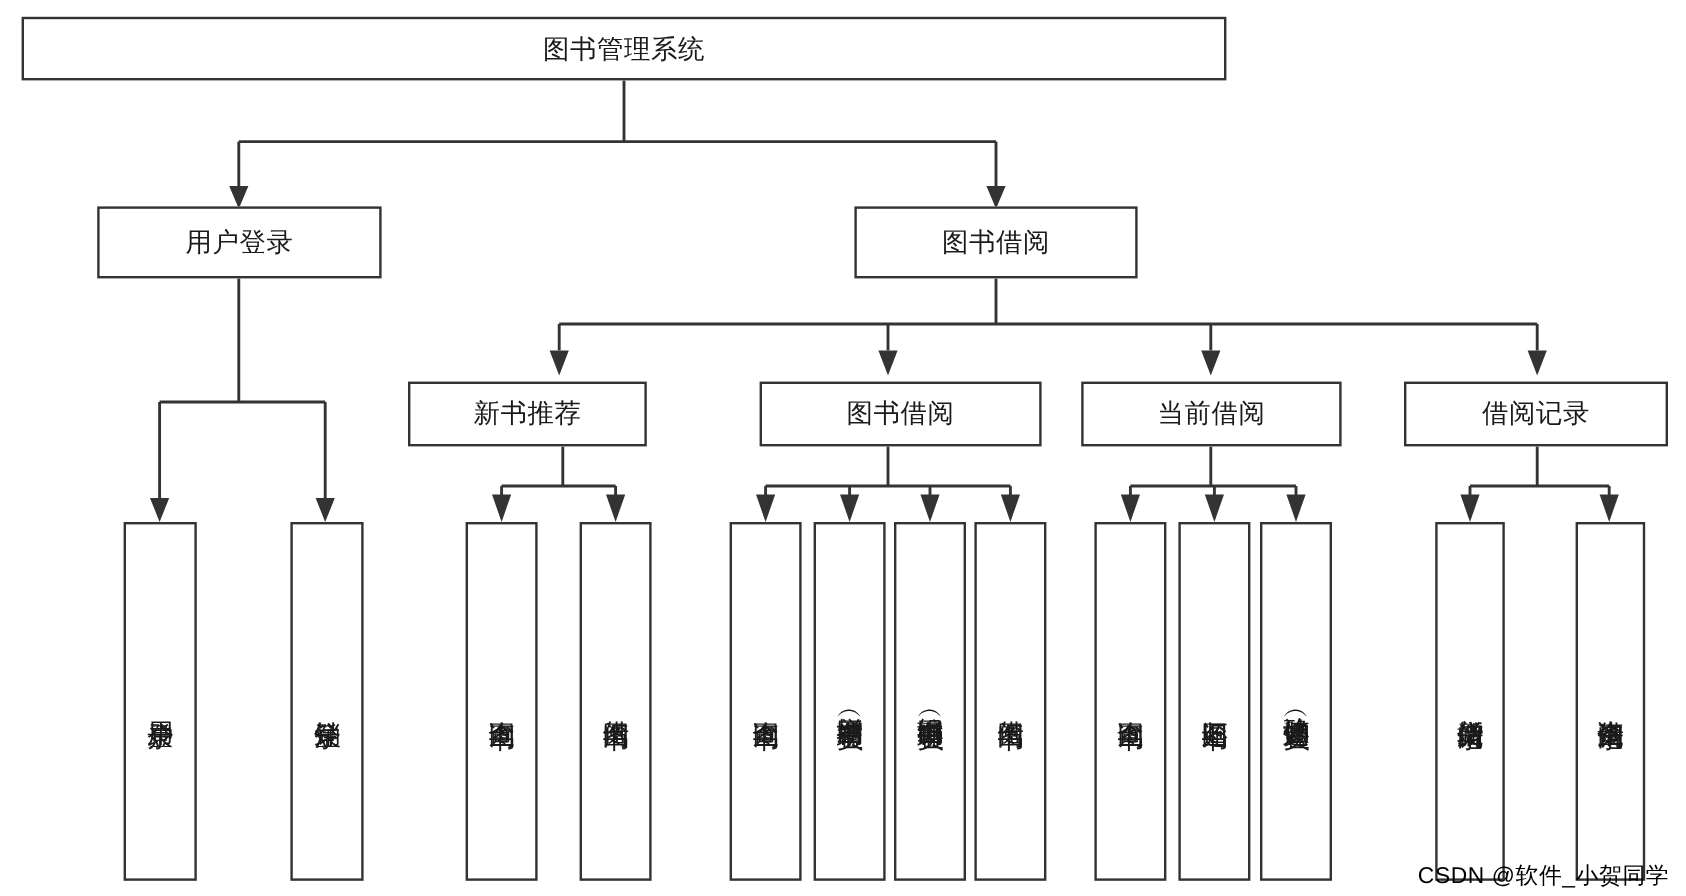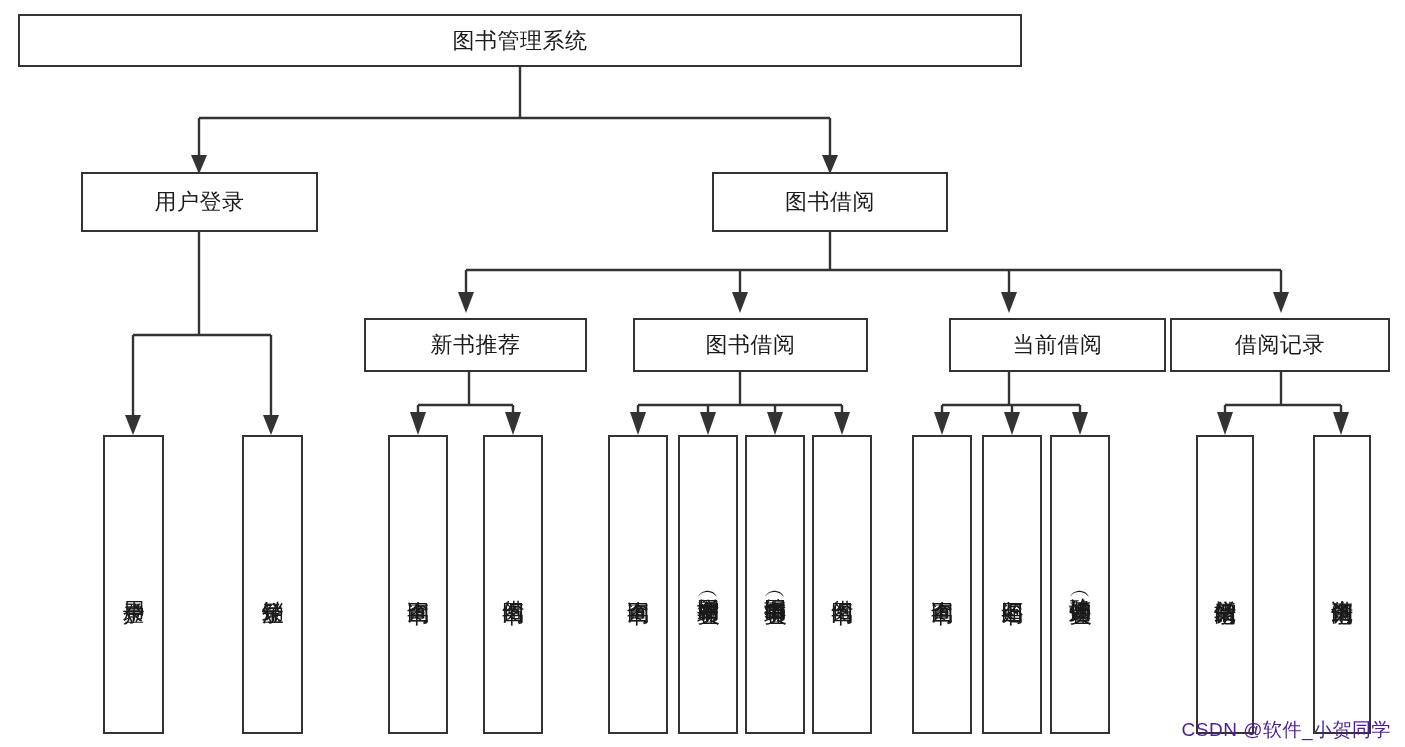--- a/index.html
+++ b/index.html
@@ -53,21 +53,21 @@
   }
   .node .label {
     display: block;
     white-space: pre-line;
   }
   #watermark {
     position: absolute;
     right: 14px;
     bottom: 4px;
     font-size: 19px;
-    color: #4c1d95;
+    color: #000000;
     letter-spacing: 0.5px;
     z-index: 5;
     white-space: nowrap;
   }
   svg#links {
     position: absolute;
     left: 0;
     top: 0;
     width: 1405px;
     height: 747px;
@@ -153,27 +153,27 @@
     <span class="label">图书管理系统</span>
   </div>
 
   <div class="node horiz" style="left:81px; top:172px; width:237px; height:60px;">
     <span class="label">用户登录</span>
   </div>
   <div class="node horiz" style="left:712px; top:172px; width:236px; height:60px;">
     <span class="label">图书借阅</span>
   </div>
 
-  <div class="node horiz" style="left:364px; top:318px; width:223px; height:54px;">
+  <div class="node horiz" style="left:340px; top:318px; width:199px; height:54px;">
     <span class="label">新书推荐</span>
   </div>
   <div class="node horiz" style="left:633px; top:318px; width:235px; height:54px;">
     <span class="label">图书借阅</span>
   </div>
-  <div class="node horiz" style="left:901px; top:318px; width:217px; height:54px;margin-left:48px;">
+  <div class="node horiz" style="left:901px; top:318px; width:217px; height:54px;">
     <span class="label">当前借阅</span>
   </div>
   <div class="node horiz" style="left:1170px; top:318px; width:220px; height:54px;text-align:center;">
     <span class="label">借阅记录</span>
   </div>
 
   <div class="node vert" style="left:103px; top:435px; width:61px; height:299px;">
     <span class="label">用户登录</span>
   </div>
   <div class="node vert" style="left:242px; top:435px; width:61px; height:299px;">

